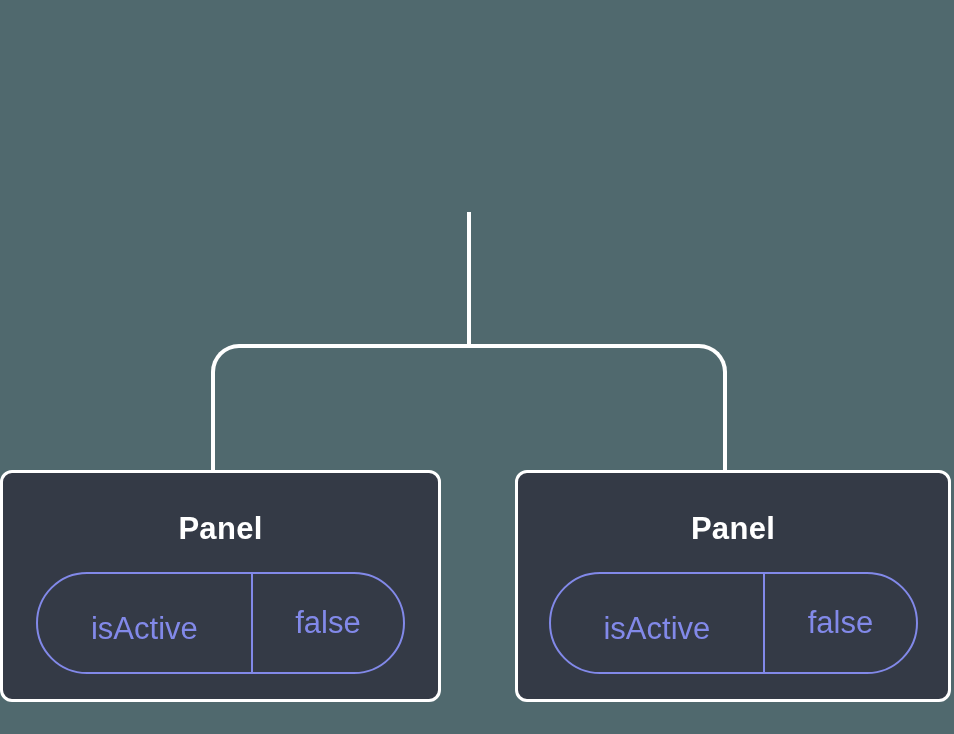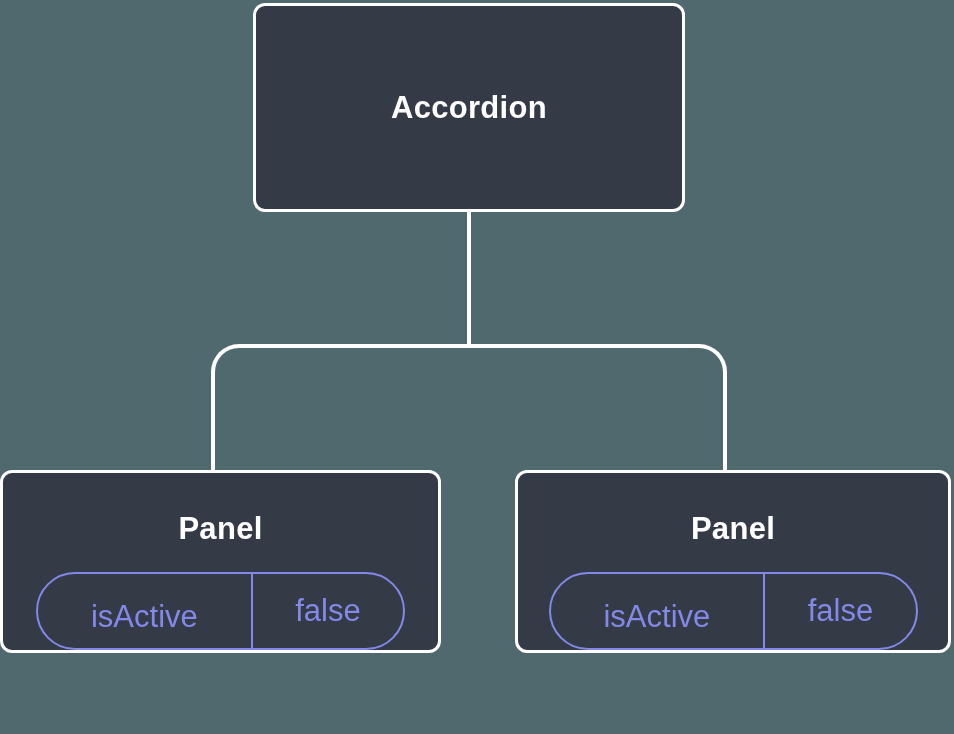--- a/index.html
+++ b/index.html
@@ -56,21 +56,21 @@
     box-sizing: border-box;
     border-top: 4px solid var(--node-border, #ffffff);
     border-left: 4px solid var(--node-border, #ffffff);
     border-right: 4px solid var(--node-border, #ffffff);
     border-bottom: none;
     border-top-left-radius: 28px;
     border-top-right-radius: 28px;
   }
   .node-child {
     top: 470px;
-    height: 183px;
+    height: 232px;
     display: flex;
     flex-direction: column;
     align-items: center;
     padding-top: 38px;
   }
   .node-child.first {
     left: 0px;
     width: 441px;
   }
   .node-child.second {
@@ -101,23 +101,20 @@
     display: flex;
     align-items: center;
     justify-content: center;
   }
 </style>
 </head>
 <body>
 
 <div class="stage" style="--background: #50696e; --node-fill: #343a46; --node-border: #ffffff; --node-text: #ffffff; --state-accent: #8289e9;">
 
-  <div class="node node-root">
-    <span class="node-label">Accordion</span>
-  </div>
 
   <div class="stem"></div>
   <div class="bracket"></div>
 
   <div class="node node-child first">
     <span class="node-label">Panel</span>
     <div class="state-pill">
       <span class="state-name">isActive</span>
       <span class="state-value">false</span>
     </div>

